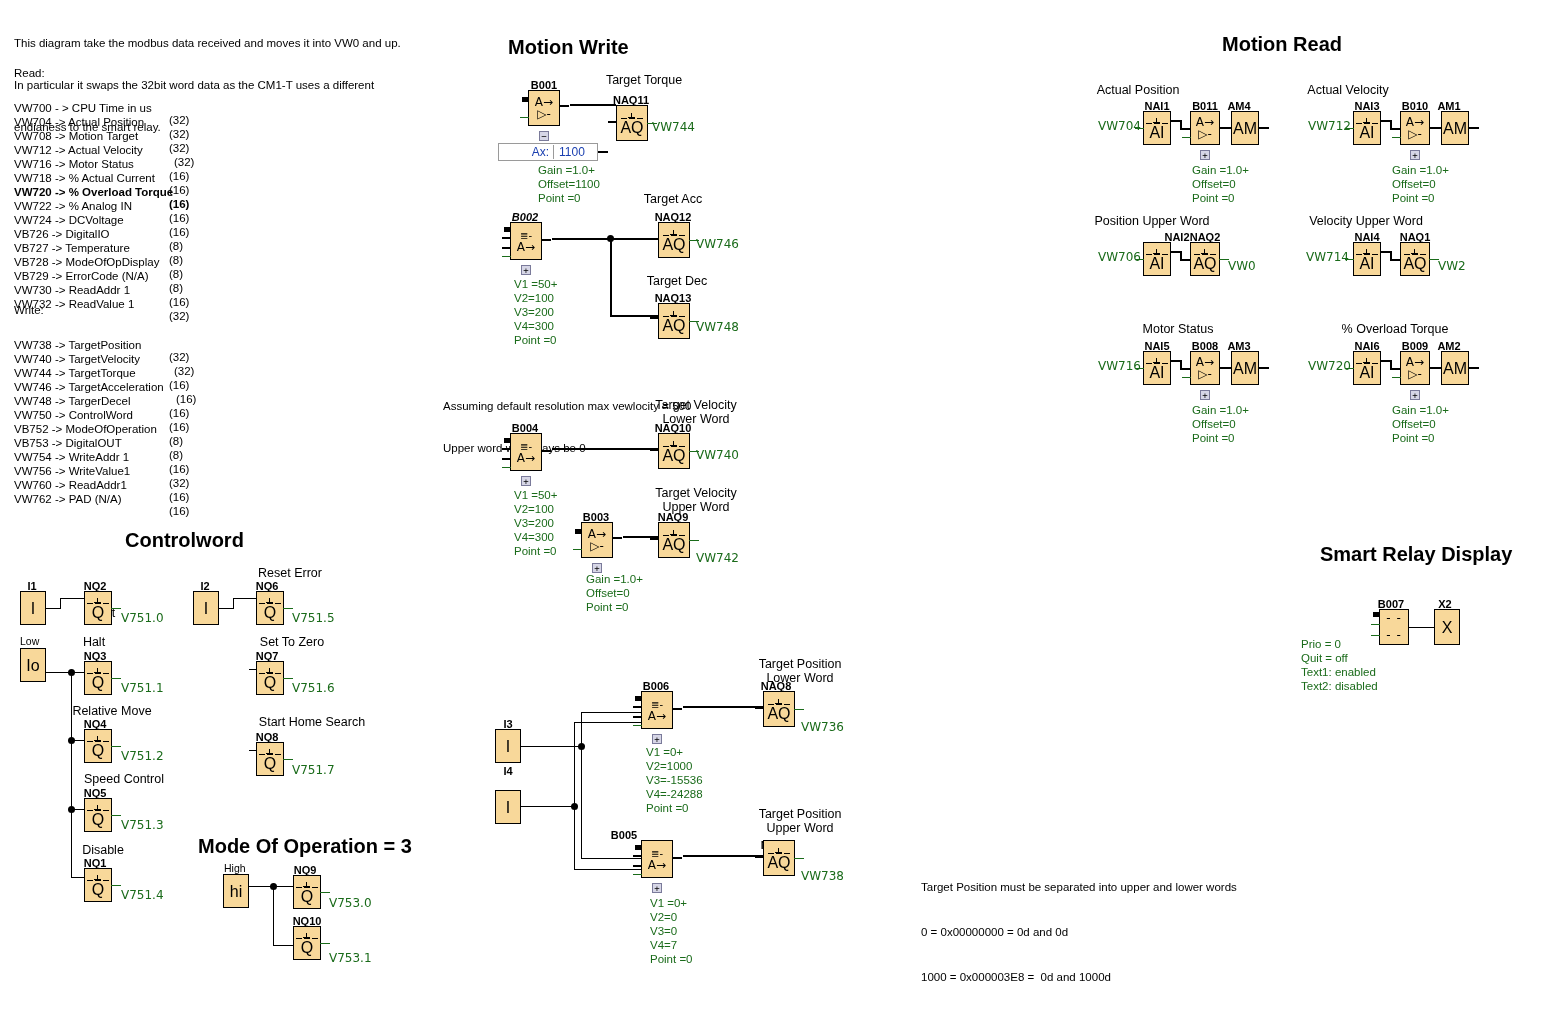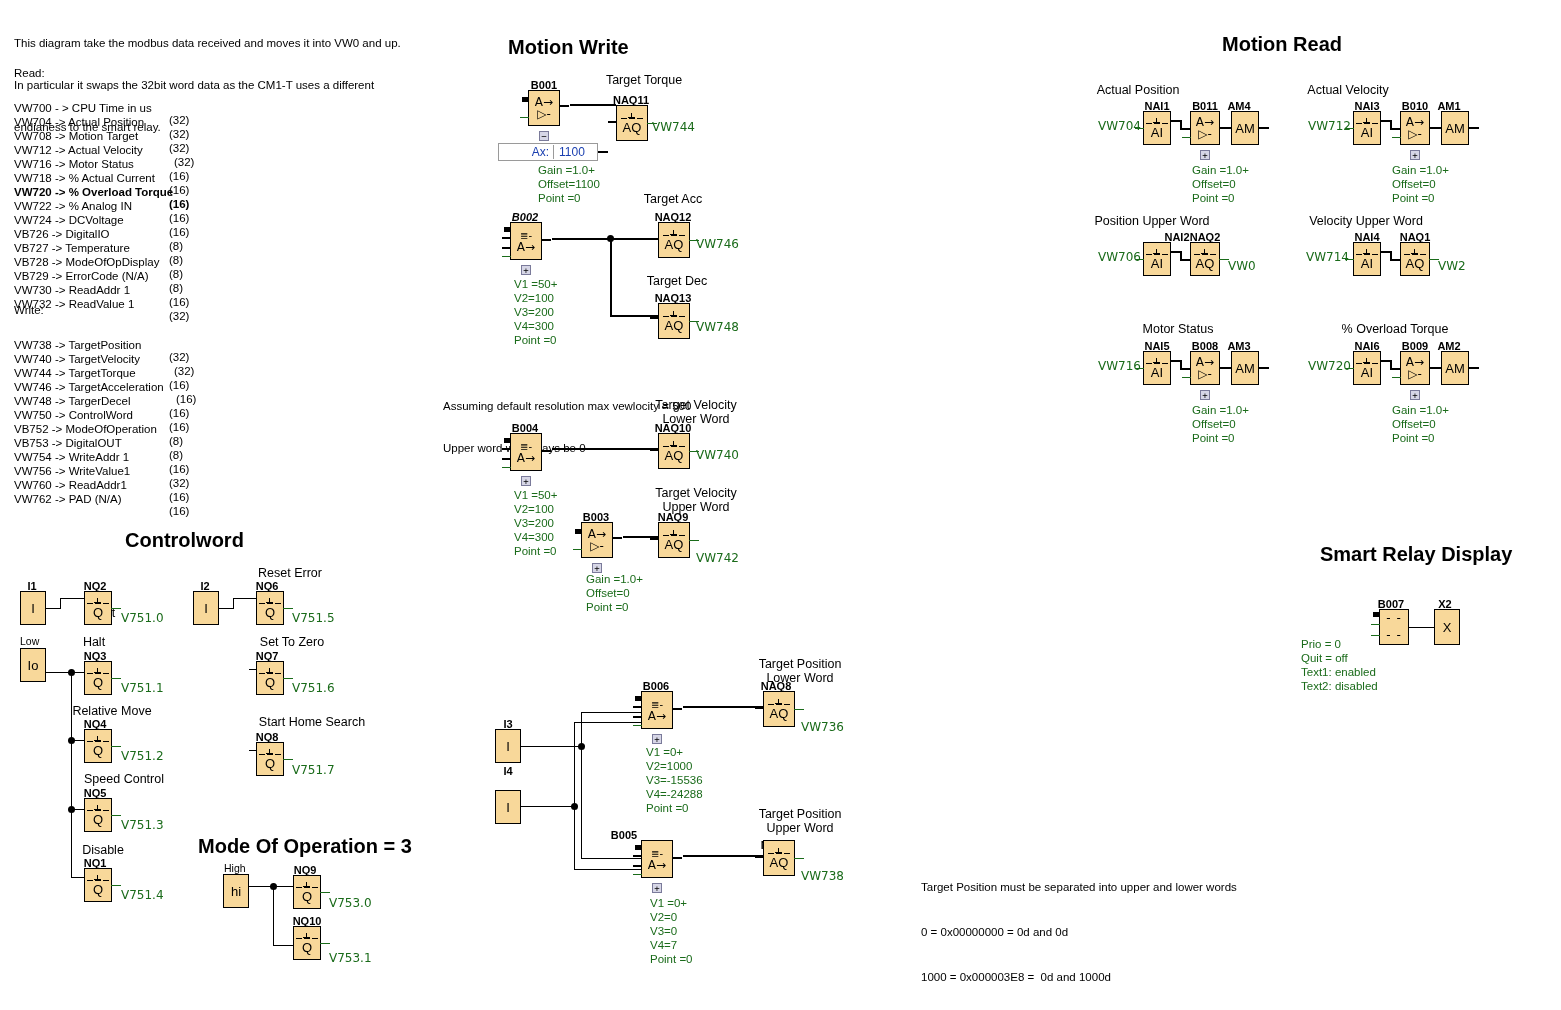--- a/index.html
+++ b/index.html
@@ -22,21 +22,21 @@
   .vref{font-size:12px;color:#1a6b1a;white-space:nowrap;font-family:"DejaVu Sans",sans-serif;}
   .param{font-size:11.5px;color:#1a6b1a;white-space:nowrap;line-height:14px;}
   
   .blk{
     position:absolute;background:#F8D89A;border:1px solid #000;
     box-sizing:border-box;
     display:flex;flex-direction:column;align-items:center;justify-content:center;
   }
   .blk .g1{font-size:12px;line-height:11px;font-family:"DejaVu Sans",sans-serif;}
   .blk .g2{font-size:12px;line-height:12px;font-family:"DejaVu Sans",sans-serif;}
-  .blk .lbl{font-size:13px;line-height:13px;text-align:center;}
+  .blk .lbl{font-size:16px;line-height:13px;text-align:center;}
   
   .wh{position:absolute;background:#000;height:1px;}
   .wv{position:absolute;background:#000;width:1px;}
   .wh.thick{height:2px;}
   .wv.thick{width:2px;}
   .dot{position:absolute;width:7px;height:7px;border-radius:50%;background:#000;}
   
   .exp{
     position:absolute;width:10px;height:10px;border:1px solid #7a7a9a;
     background:#d6d6e6;box-sizing:border-box;

